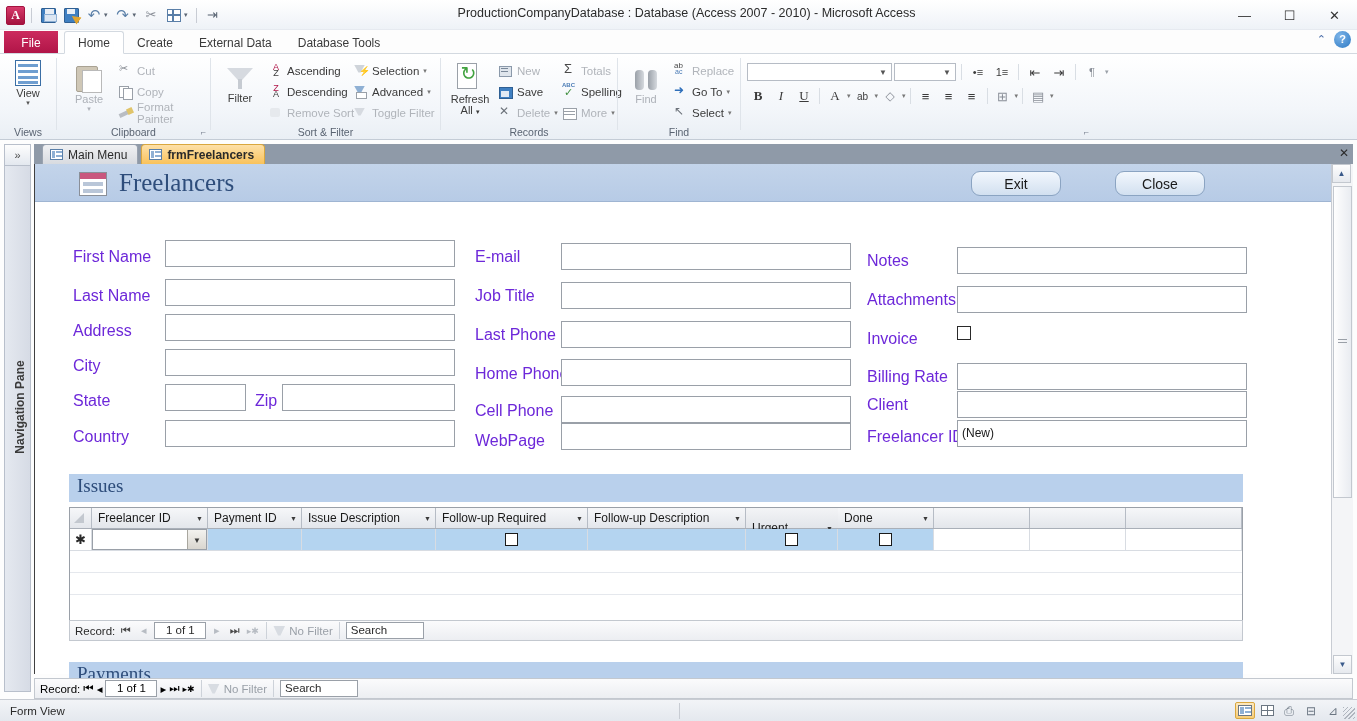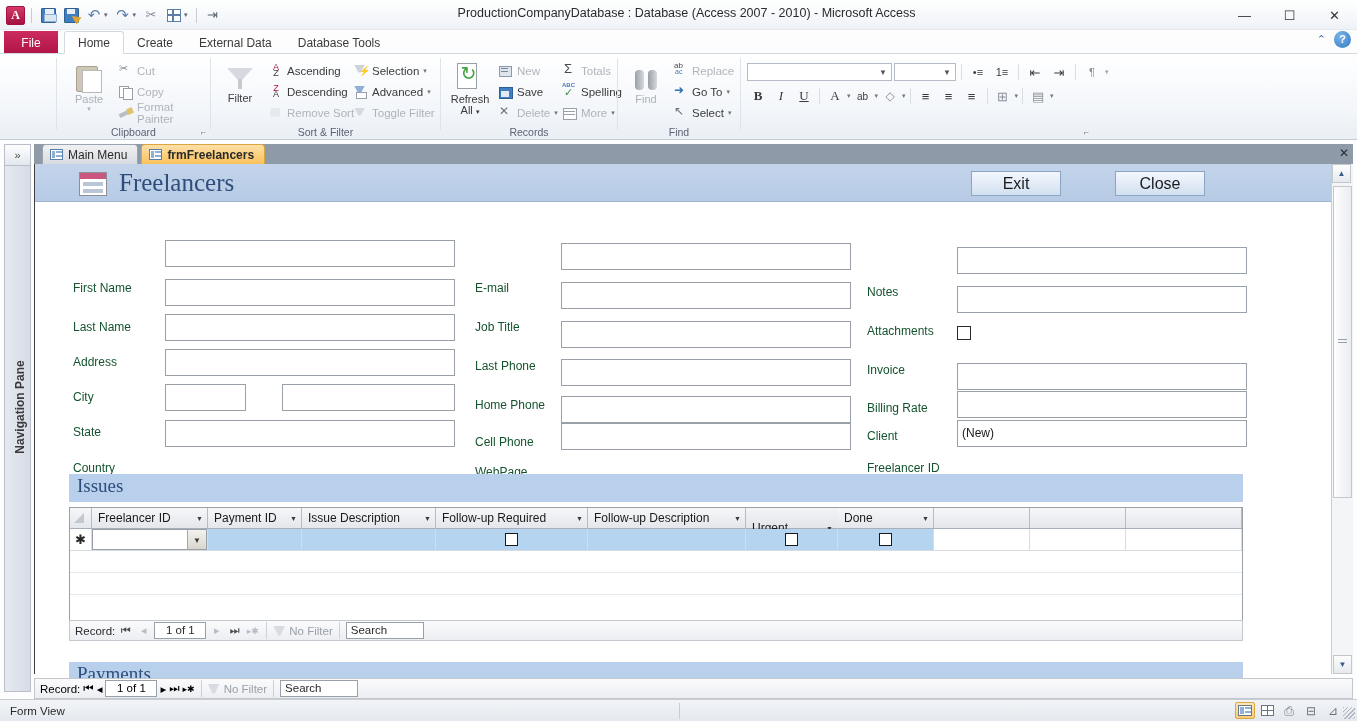--- a/index.html
+++ b/index.html
@@ -191,27 +191,27 @@
   }
   .formhdr-ico:before{content:"";position:absolute;left:0;top:0;width:100%;height:6px;background:#c9577e;}
   .formhdr-ico:after{content:"";position:absolute;left:3px;top:9px;width:20px;height:4px;background:#b9c6d8;box-shadow:0 7px 0 #b9c6d8;}
   .formhdr-title {
     position:absolute; left: 84px; top: 5px; font-family: "Liberation Serif", serif;
     font-size: 25px; color: #2e4d7b;
   }
   .hbtn {
     position:absolute; top: 7px; height: 25px; width: 90px;
     background: linear-gradient(to bottom,#f2f7fd,#d2e0f0);
-    border:1px solid #8ba4c2; border-radius: 0;
+    border:1px solid #8ba4c2; border-radius: 9px;
     display:flex;align-items:center;justify-content:center;
-    font-size: 16px; color:#1a1a1a;
+    font-size: 14px; color:#1a1a1a;
   }
 
   .fieldarea { position:absolute; left:0; top: 38px; width: 1297px; height: 372px; background:#fff; }
-  .flabel { position:absolute; font-size: 12px; color:#14532d;margin-top:33px; }
+  .flabel { position:absolute; font-size: 16px; color:#6d28d9; }
   .finput {
     position:absolute; background:#fff; border:1px solid #9aa0a8; height: 27px;
     font-size: 12px; color:#1a1a1a; padding: 0 4px; line-height: 25px;
   }
   .fcheck {
     position:absolute; width: 14px; height: 14px; background:#fff; border:1.5px solid #2a2a2a;
   }
 
   
   .subtitle-bar {
@@ -352,20 +352,28 @@
     <div class="rtab">External Data</div>
     <div class="rtab">Database Tools</div>
   </div>
   <div class="ribbon-help">
     <span class="ico-minrib">⌃</span>
     <span class="ico-help">?</span>
   </div>
 
   <div class="ribbon">
 
+    <div class="rgroup" style="left:0;width:56px;">
+      <div class="bigbtn" style="margin-left:2px;">
+        <div class="i-view"></div>
+        <div class="lbl">View</div>
+        <div class="dd">▾</div>
+      </div>
+      <div class="rglabel">Views</div>
+    </div>
     <div class="rgdiv" style="left:56px;"></div>
 
     <div class="rgroup" style="left:57px;width:153px;">
       <div class="bigbtn" style="position:absolute;left:6px;top:4px;">
         <div class="i-paste"></div>
         <div class="lbl" style="color:#adb1b8;">Paste</div>
         <div class="dd" style="color:#adb1b8;">▾</div>
       </div>
       <div style="position:absolute;left:62px;top:6px;">
         <div class="smitem dis">

